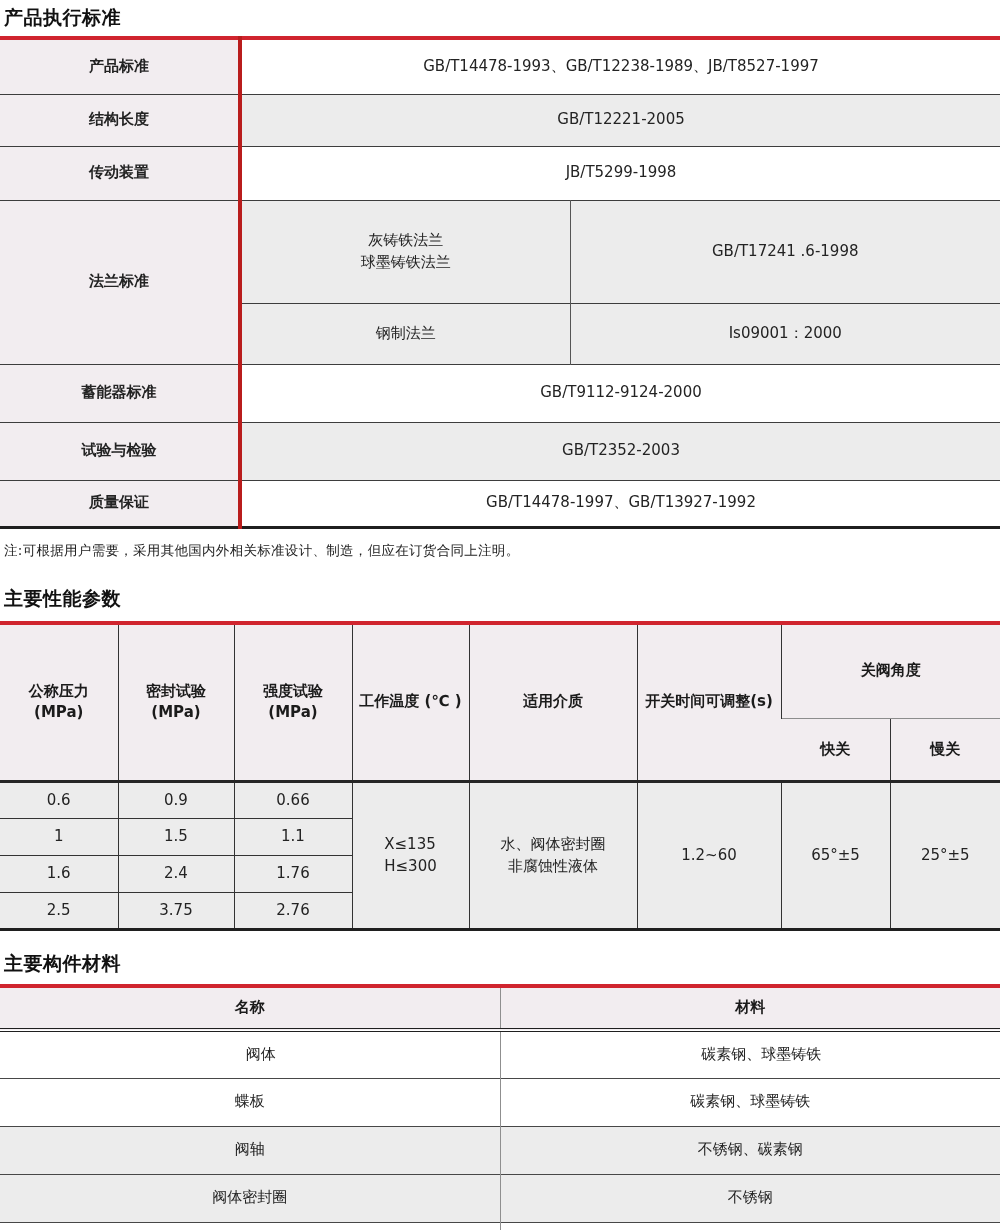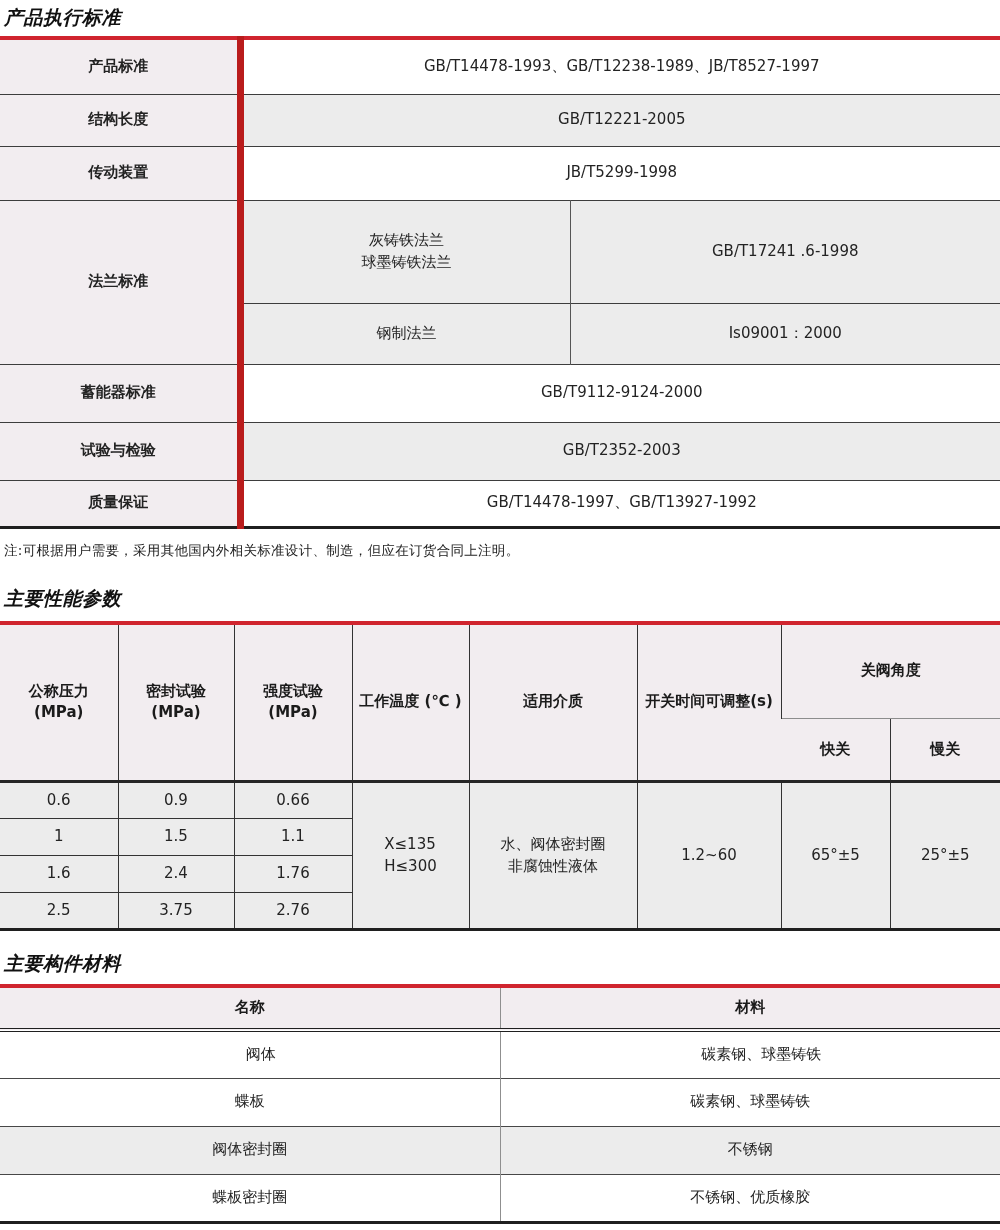--- a/index.html
+++ b/index.html
@@ -1,21 +1,21 @@
 <!DOCTYPE html>
 <html><head>
 <meta charset="utf-8">
 <style>
   * { margin:0; padding:0; box-sizing:border-box; }
   html,body { width:1000px; background:#ffffff; font-family:"DejaVu Sans","Liberation Sans",sans-serif; color:#222; }
   body { height:1230px; overflow:hidden; }
 
   .section-title{
     font-size:19px; font-weight:bold; color:#111;
-    padding-left:4px; letter-spacing:0.5px;font-style:italic;
+    padding-left:4px; letter-spacing:0.5px;
   }
   #title1{ padding-top:5px; }
 
   table{
     width:1000px; border-collapse:collapse; table-layout:fixed;
     border-top:4px solid #d0242e;
     border-bottom:3px solid #1f1f1f;
   }
   td,th{
     font-size:15px; text-align:center; vertical-align:middle;
@@ -23,21 +23,21 @@
   }
   th{ font-weight:bold; color:#1b1b1b; }
   .gray{ background:#ececec; }
   .white{ background:#ffffff; }
 
   
   #standards-table{ margin-top:5px; }
   #standards-table td{ border-top:1px solid #3d3d3d; }
   #standards-table tr:first-child td{ border-top:none; }
   #standards-table .label-cell{
-    background:#f2edf0; font-weight:bold; border-right:7px solid #b91c1c;
+    background:#f2edf0; font-weight:bold; border-right:4px solid #b91c1c;
   }
   #standards-table .mid-cell{ border-right:1px solid #555; }
   .h56{height:56px}.h52{height:52px}.h54{height:54px}.h103{height:103px}
   .h51{height:61px}.h50{height:58px}.h47{height:47px}
   #standards-table tr.sub td{ border-top:1px solid #3d3d3d; }
 
   .note-line{ font-size:13.5px; color:#1c1c1c; padding:13px 0 0 4px; letter-spacing:0.3px; }
 
   
   #title2{ margin-top:26px; }
@@ -218,20 +218,24 @@
   <tbody>
     <tr>
       <td class="name-col white">阀体</td>
       <td class="white">碳素钢、球墨铸铁</td>
     </tr>
     <tr>
       <td class="name-col white">蝶板</td>
       <td class="white">碳素钢、球墨铸铁</td>
     </tr>
     <tr>
+      <td class="name-col gray">阀轴</td>
+      <td class="gray">不锈钢、碳素钢</td>
+    </tr>
+    <tr>
       <td class="name-col gray">阀体密封圈</td>
       <td class="gray">不锈钢</td>
     </tr>
     <tr>
       <td class="name-col white">蝶板密封圈</td>
       <td class="white">不锈钢、优质橡胶</td>
     </tr>
 
   </tbody>
 </table>

